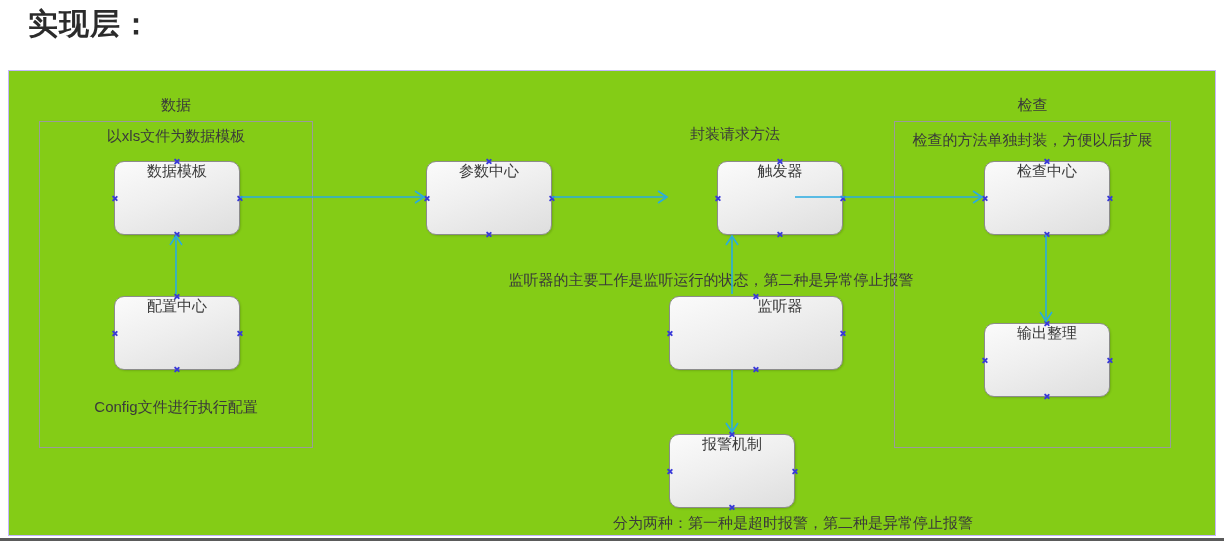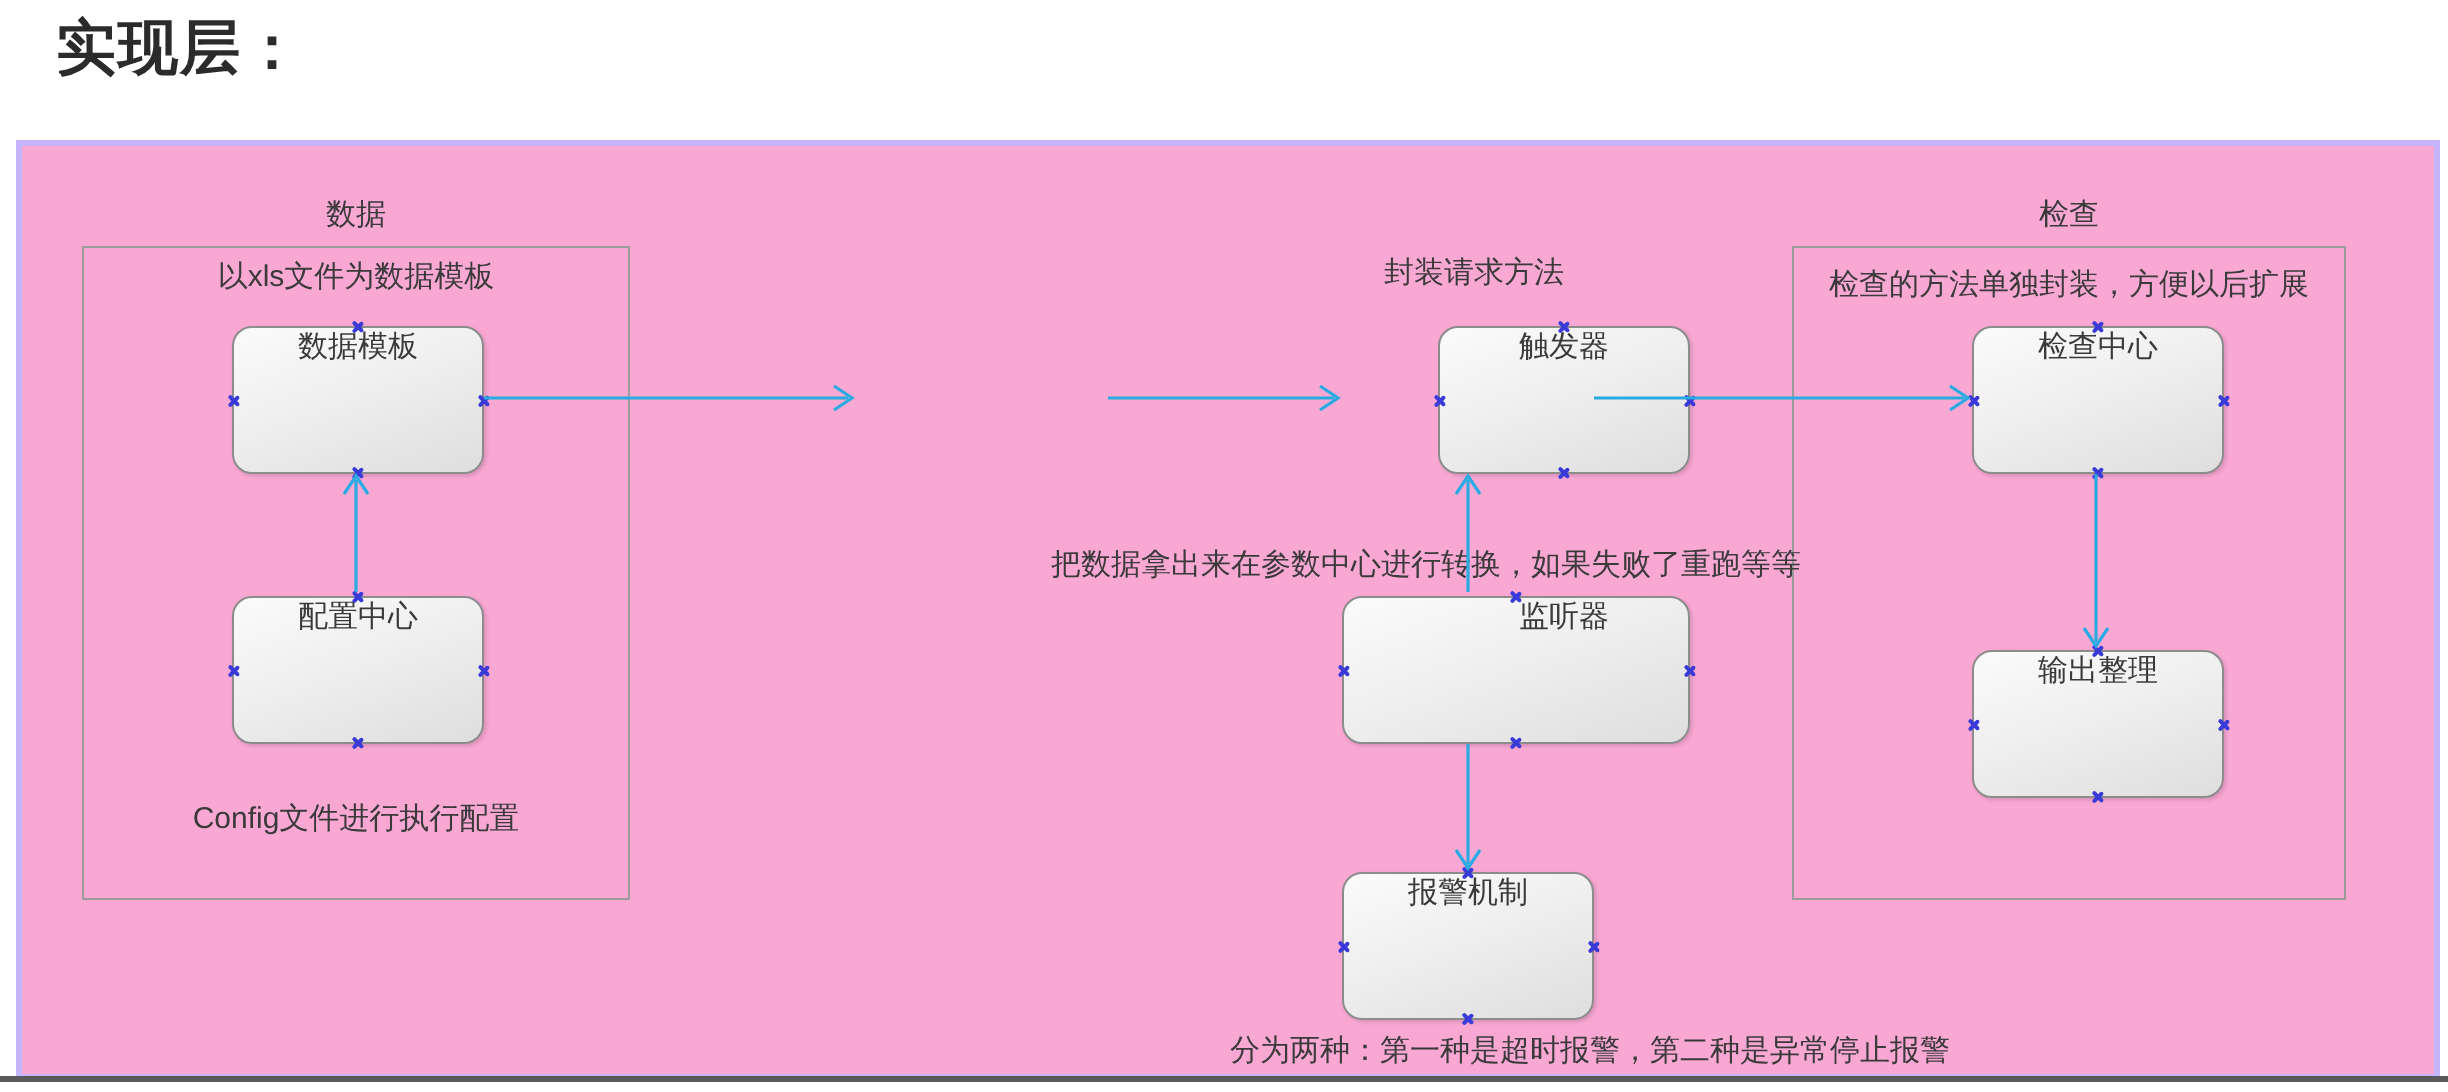--- a/index.html
+++ b/index.html
@@ -7,21 +7,21 @@
     position:relative;width:1224px;height:546px;overflow:hidden;
     font-family:"Liberation Sans","DejaVu Sans",sans-serif;color:#333;
     background:#fff;
   }
   .title{
     position:absolute;left:28px;top:4px;margin:0;
     font-size:30px;font-weight:bold;color:#2b2b2b;letter-spacing:1px;
   }
   .canvas{
     position:absolute;left:8px;top:70px;width:1206px;height:464px;
-    border:3px solid #c4b5fd;background:#f9a8d4;
+    border:1px solid #c4b5fd;background:#84cc16;
   }
   .bottom-rule{
     position:absolute;left:0;top:538px;width:1224px;height:3px;background:#5a5a5a;
   }
   
   .group{
     position:absolute;border:1px solid #9b9b9b;background:transparent;
   }
   .group-label{
     position:absolute;bottom:100%;left:0;width:100%;margin-bottom:7px;
@@ -88,20 +88,27 @@
     </div>
 
     <div class="node" style="left:105px;top:225px;">
       <span class="node-label">配置中心</span>
       <span class="cp cp-t"></span>
       <span class="cp cp-b"></span>
       <span class="cp cp-l"></span>
       <span class="cp cp-r"></span>
     </div>
 
+    <div class="node" style="left:417px;top:90px;">
+      <span class="node-label">参数中心</span>
+      <span class="cp cp-t"></span>
+      <span class="cp cp-b"></span>
+      <span class="cp cp-l"></span>
+      <span class="cp cp-r"></span>
+    </div>
 
     <div class="node" style="left:660px;top:90px;margin-left:48px;">
       <span class="node-label">触发器</span>
       <span class="cp cp-t"></span>
       <span class="cp cp-b"></span>
       <span class="cp cp-l"></span>
       <span class="cp cp-r"></span>
     </div>
 
     <div class="node" style="left:660px;top:225px;padding-left:48px;">
@@ -130,21 +137,21 @@
 
     <div class="node" style="left:975px;top:252px;">
       <span class="node-label">输出整理</span>
       <span class="cp cp-t"></span>
       <span class="cp cp-b"></span>
       <span class="cp cp-l"></span>
       <span class="cp cp-r"></span>
     </div>
 
     <div class="annotation" style="left:726px;top:54px;">封装请求方法</div>
-    <div class="annotation" style="left:702px;top:200px;">把数据拿出来在参数中心进行转换，如果失败了重跑等等</div>
+    <div class="annotation" style="left:702px;top:200px;">监听器的主要工作是监听运行的状态，第二种是异常停止报警</div>
     <div class="annotation" style="left:784px;top:443px;">分为两种：第一种是超时报警，第二种是异常停止报警</div>
 
     <svg class="edges-svg" width="1206" height="464" viewBox="0 0 1206 464">
       <g stroke="#29abe2" stroke-width="1.6" fill="none">
 
         <line x1="167" y1="223" x2="167" y2="167"></line>
         <path d="M161,174 L167,165 L173,174"></path>
 
         <line x1="231" y1="126" x2="413" y2="126"></line>
         <path d="M406,120 L415,126 L406,132"></path>

